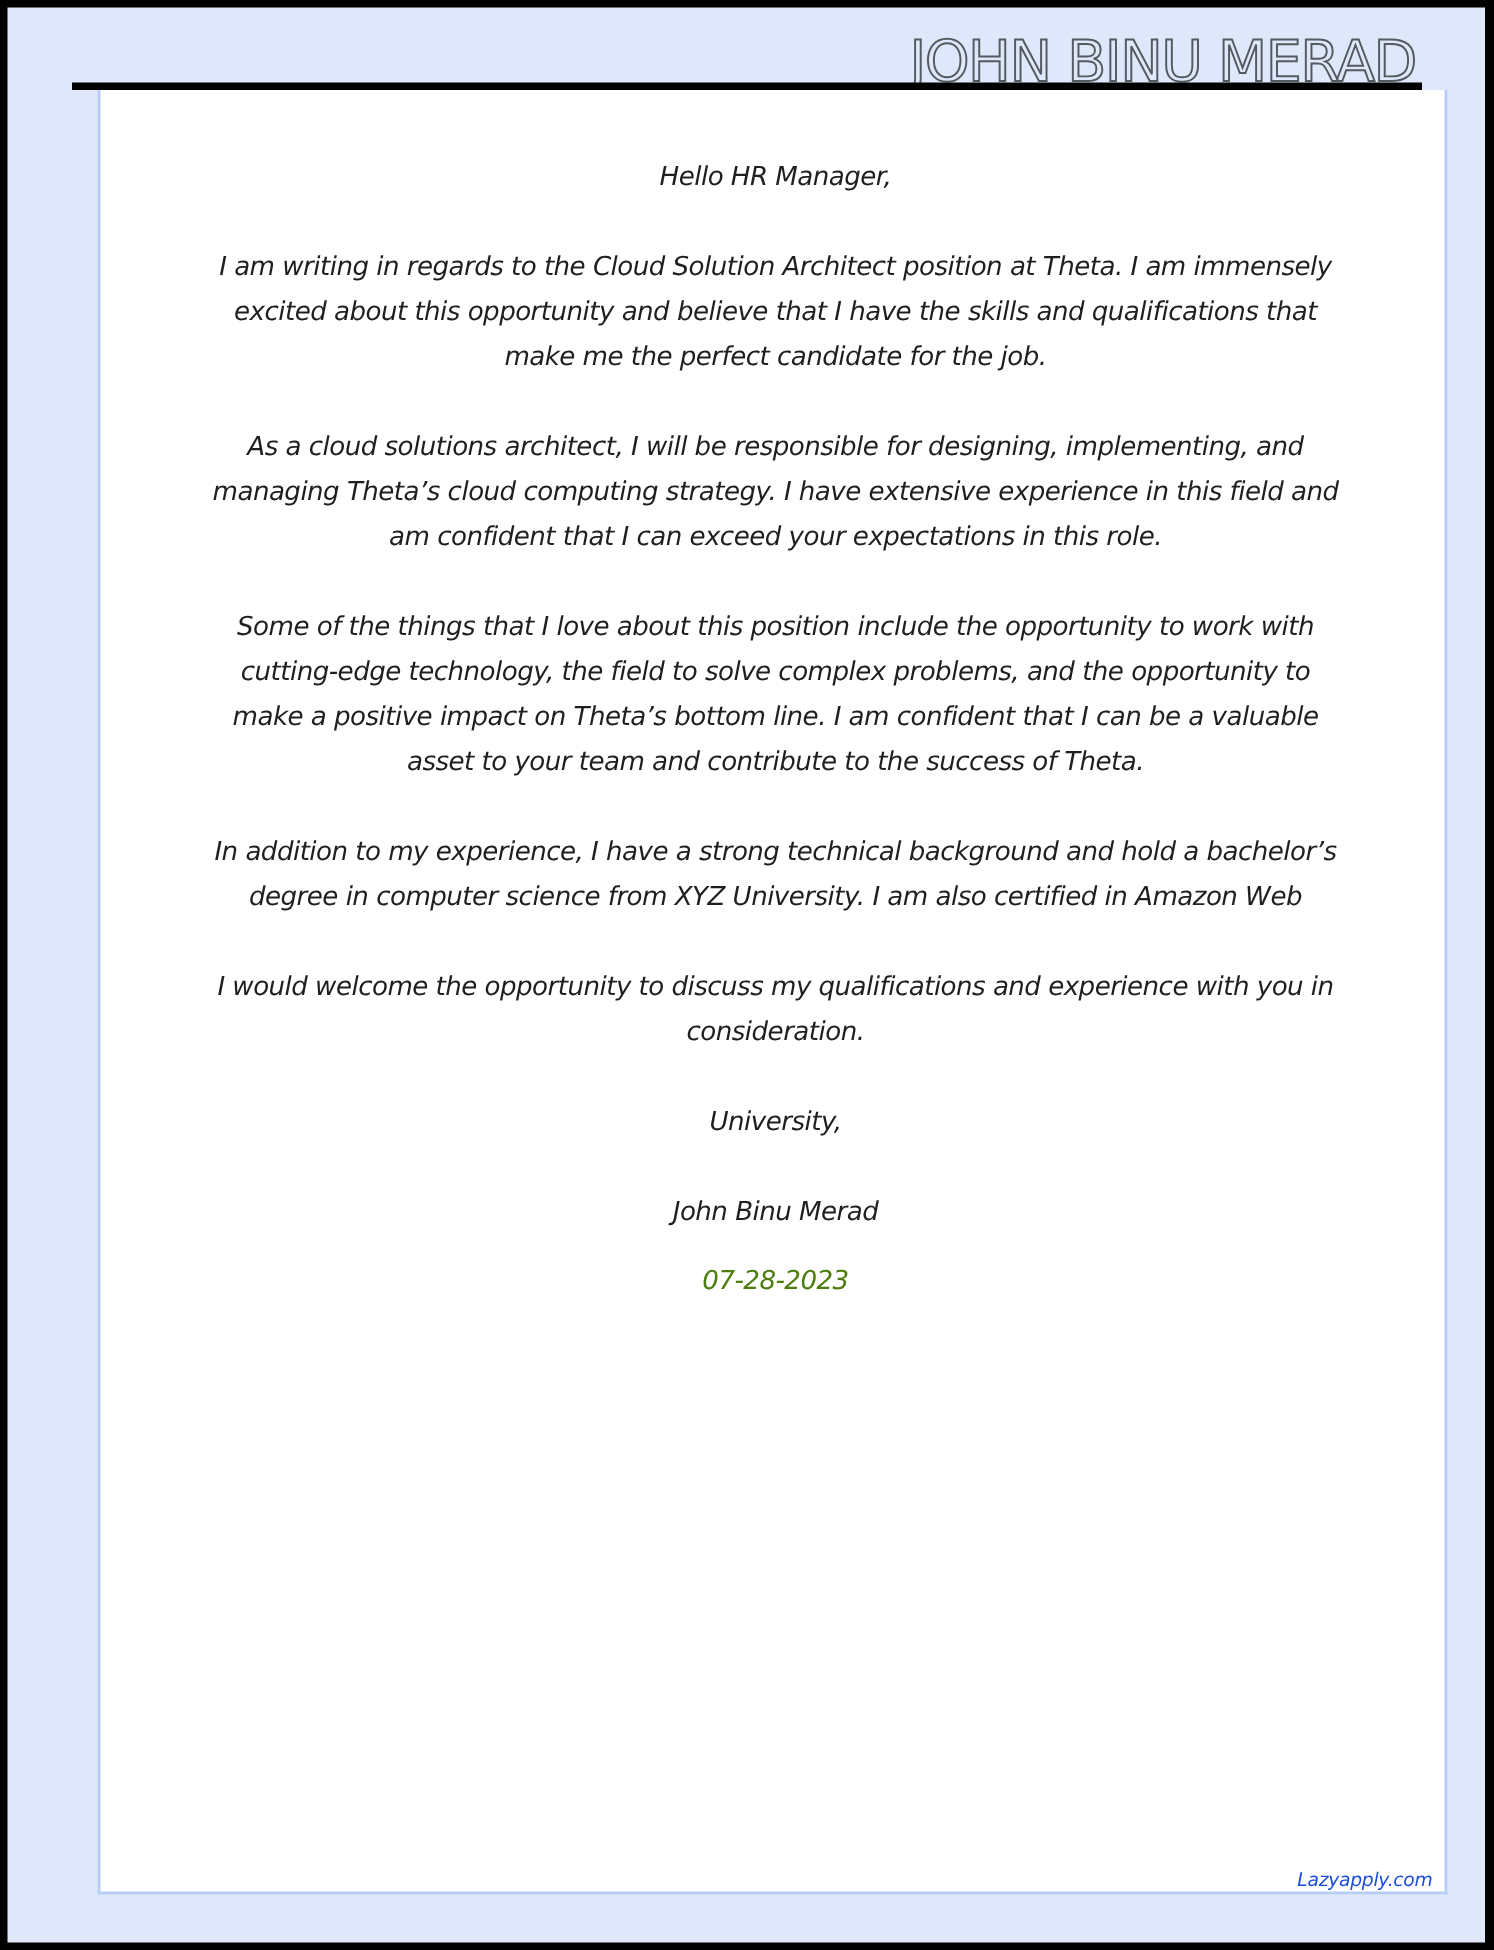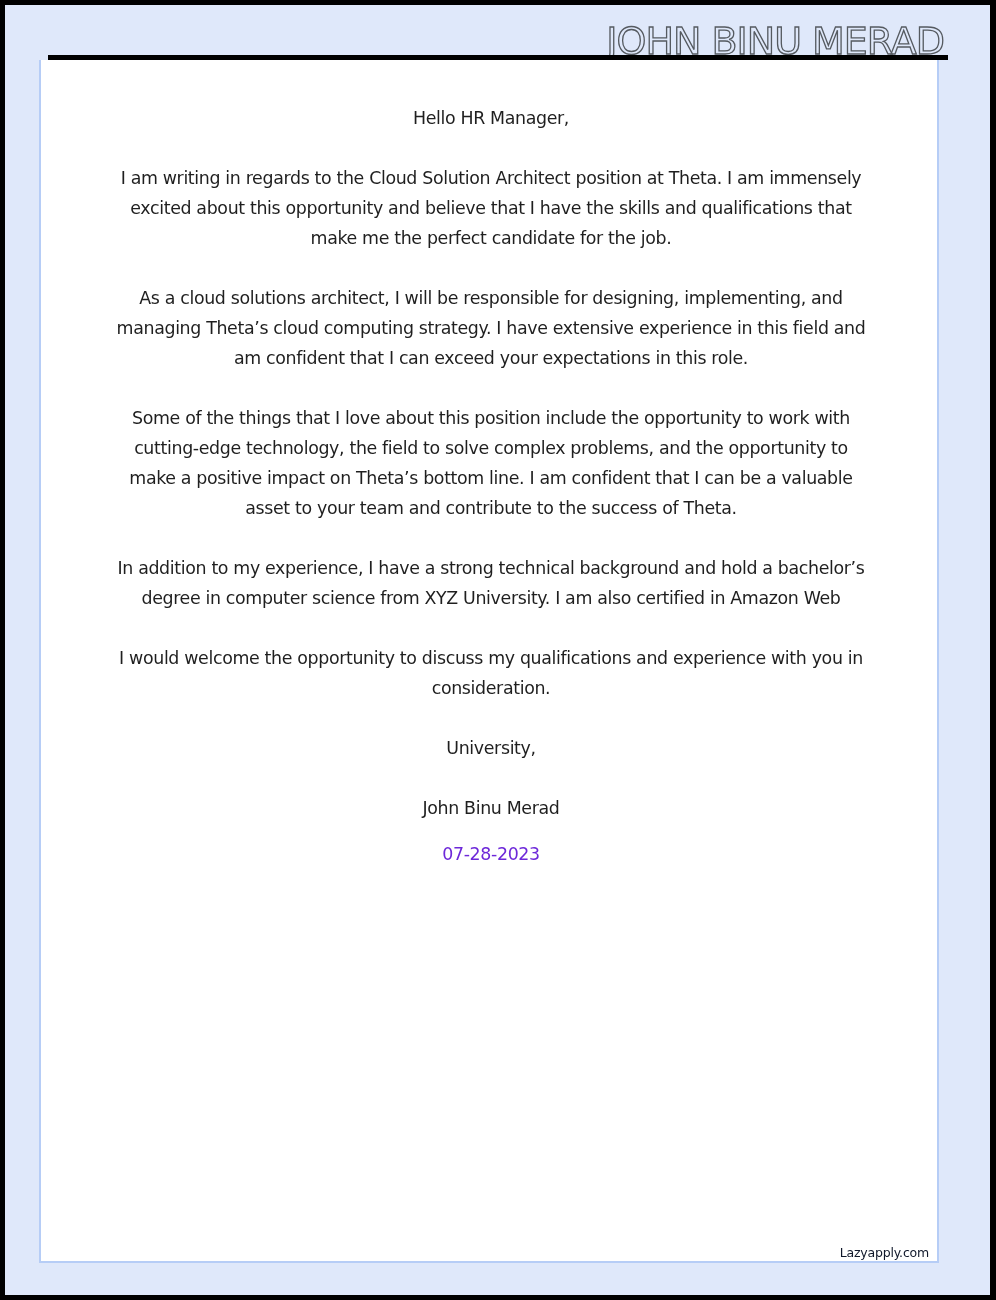--- a/index.html
+++ b/index.html
@@ -40,28 +40,29 @@
     .top-rule {
       position: absolute;
       left: 43px;
       top: 50px;
       width: 900px;
       height: 5px;
       background: #000000;
     }
     .page {
       position: absolute;
-      left: 34px;
+      left: 60px;
       top: 55px;
       width: 896px;
       height: 1201px;
       background: #ffffff;
       border-left: 2px solid #b6cdf6;
       border-right: 2px solid #b6cdf6;
       border-bottom: 2px solid #b6cdf6;
+      font-style: italic;
     }
     .letter {
       position: absolute;
       left: 50px;
       top: 43px;
       width: 800px;
       color: #1f1f1f;
       font-size: 17.4px;
       line-height: 30px;
       letter-spacing: -0.35px;
@@ -70,29 +71,29 @@
       margin: 0 0 30px 0;
     }
     .line {
       display: block;
       white-space: nowrap;
     }
     .signature {
       margin: 0 0 10px 0;
     }
     .date {
-      color: #6d28d9;
+      color: #4d7c0f;
       margin: 16px;
     }
     .footer-credit {
       position: absolute;
       right: 8px;
       bottom: 0px;
       font-size: 12.5px;
-      color: #0f172a;
+      color: #1d4ed8;
       line-height: 16px;
       letter-spacing: -0.2px;
     }
   </style>
 </head>
 <body>
 
 <div class="frame">
   <h1 class="name-heading">JOHN BINU MERAD</h1>
   <div class="top-rule"></div>

